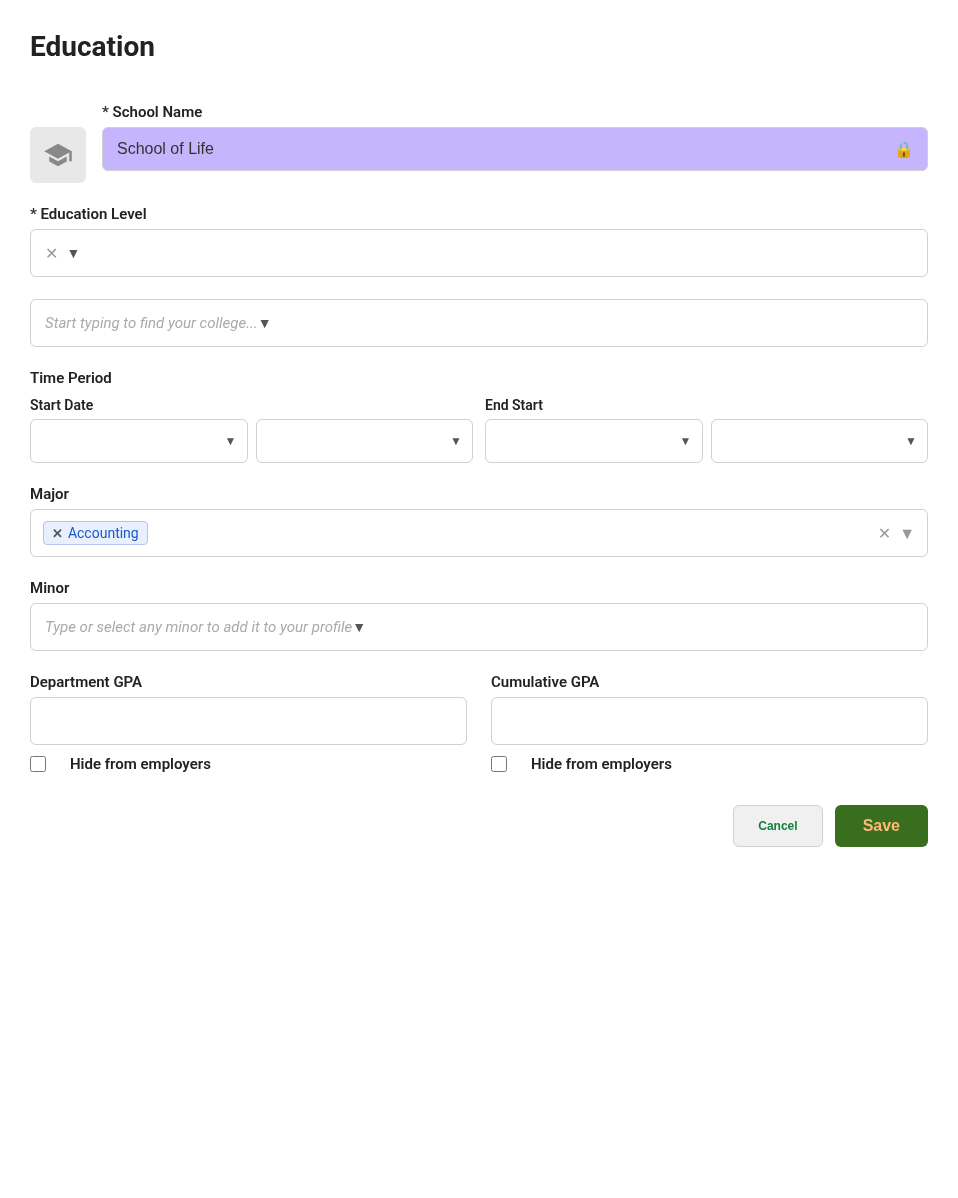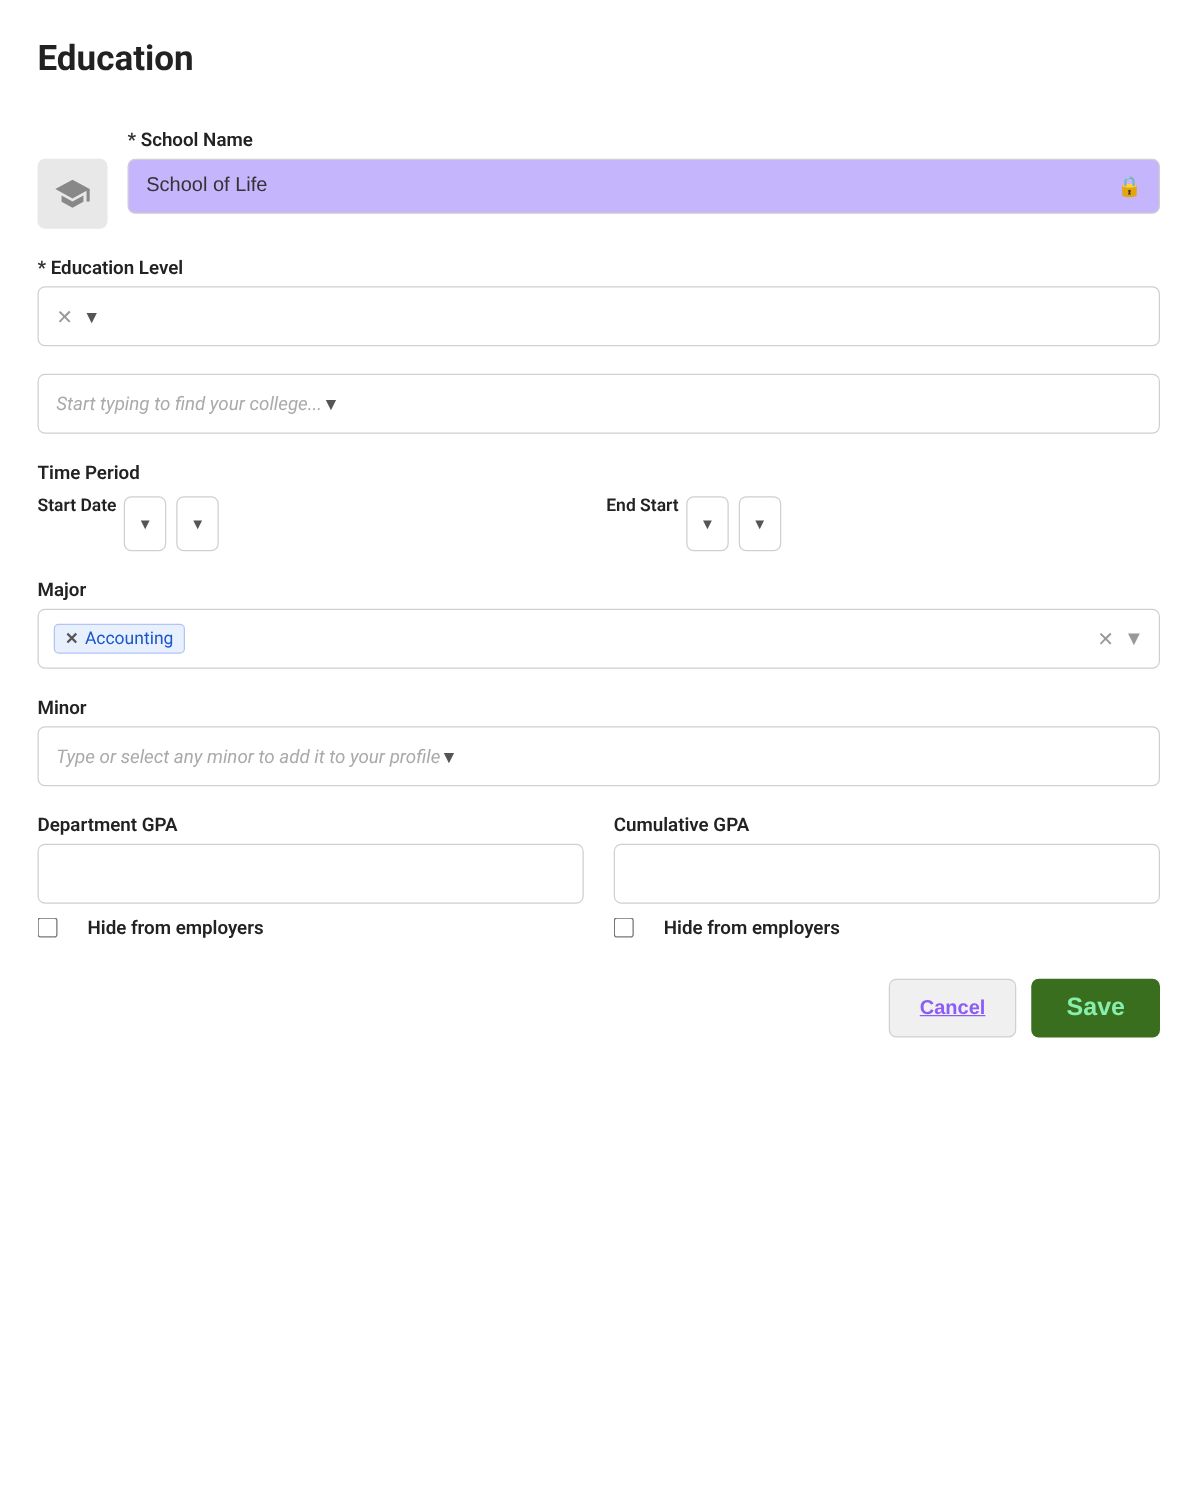--- a/index.html
+++ b/index.html
@@ -149,21 +149,21 @@
     }
 
     .date-row {
       display: flex;
       gap: 12px;
       align-items: flex-start;
     }
 
     .date-group {
       display: flex;
-      flex-direction: row;
+      flex-direction: column;
       gap: 6px;
       flex: 1;
     }
 
     .date-sub-label {
       font-size: 14px;
       font-weight: 600;
       color: #222;
     }
 
@@ -284,35 +284,34 @@
       justify-content: flex-end;
       gap: 12px;
       margin-top: 10px;
     }
 
     .btn-cancel {
       padding: 12px 24px;
       border: 1.5px solid #d0d0d0;
       border-radius: 6px;
       background: #f0f0f0;
-      font-size: 16px;
-      font-weight: 600;
-      color: #8b5cf6;
-      cursor: pointer;
-      text-decoration: underline;
+      font-size: 12px;
+      font-weight: 600;
+      color: #15803d;
+      cursor: pointer;
     }
 
     .btn-save {
       padding: 12px 28px;
       border: none;
       border-radius: 6px;
       background: #3a6e1f;
-      font-size: 20px;
-      font-weight: 600;
-      color: #86efac;
+      font-size: 16px;
+      font-weight: 600;
+      color: #fdba74;
       cursor: pointer;
     }
   </style>
 </head>
 <body>
 
 <h1>Education</h1>
 
 <div class="form-section">
 

